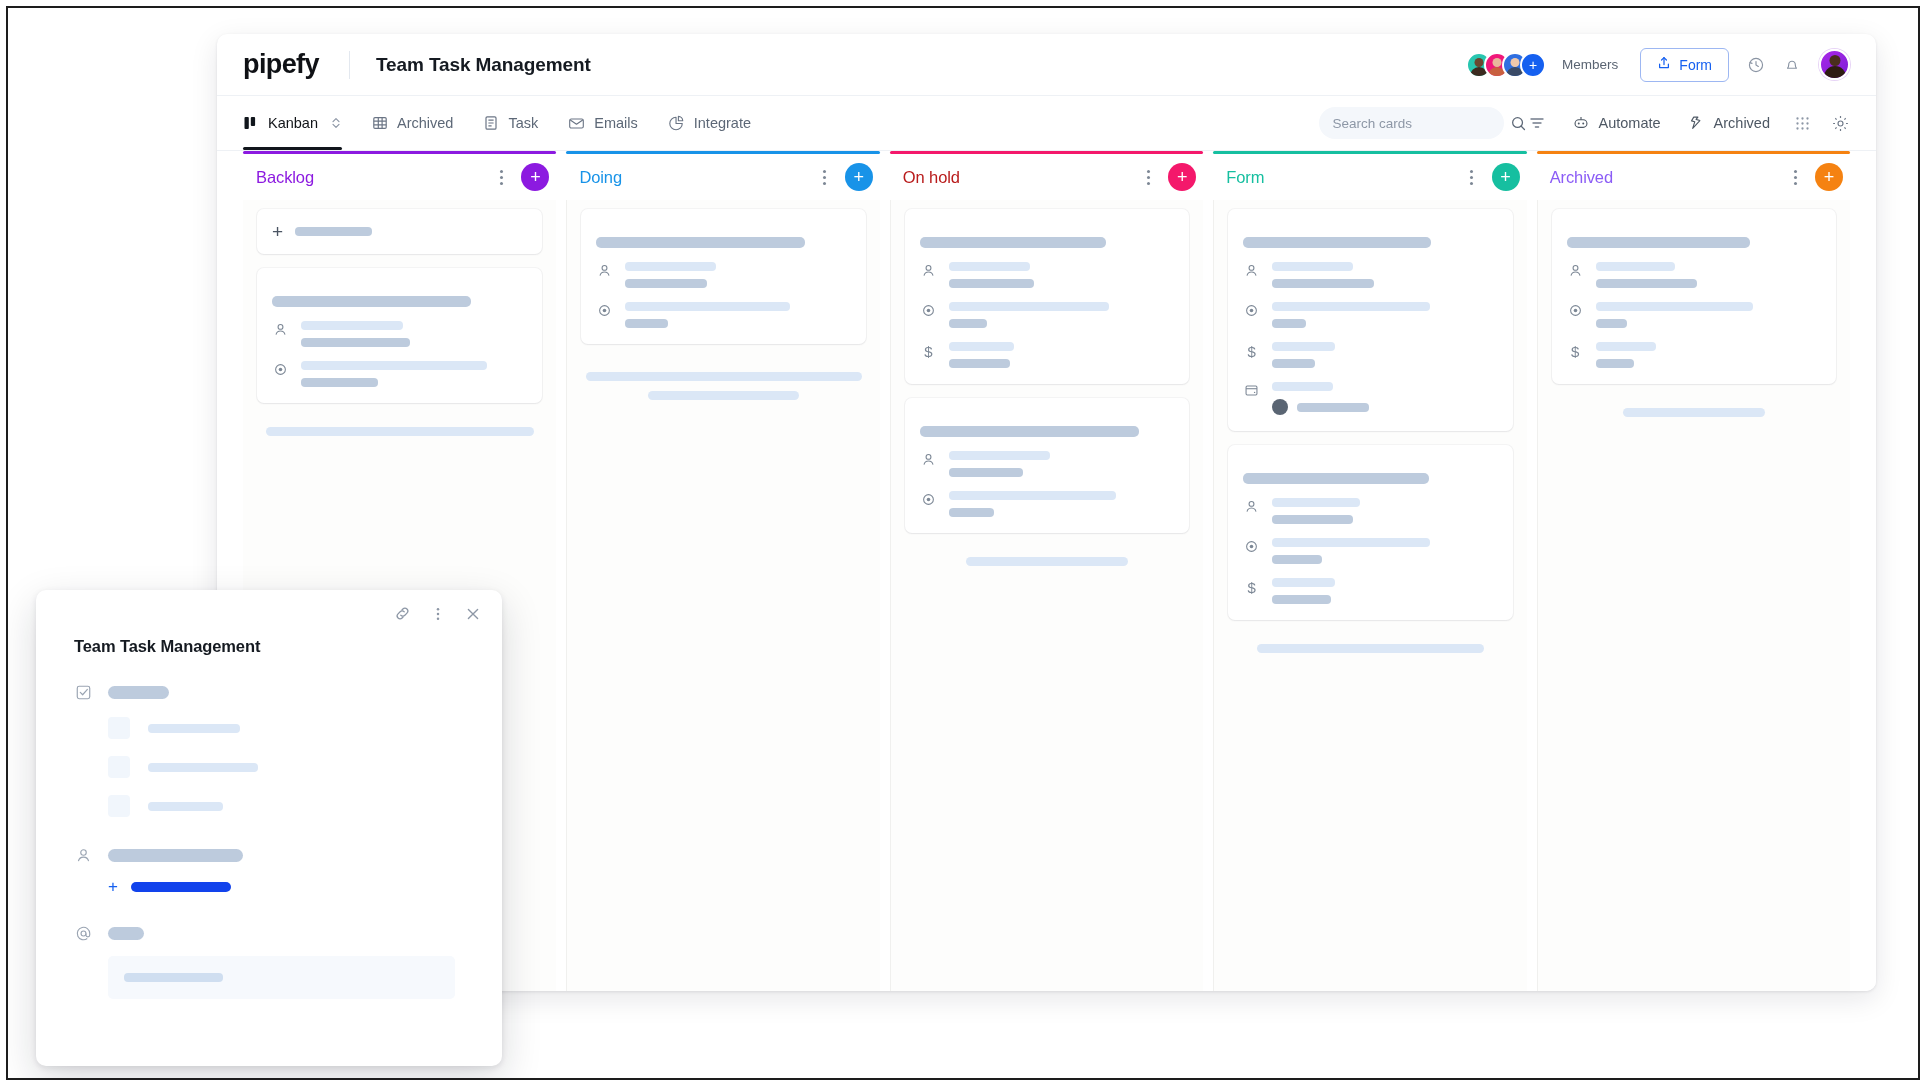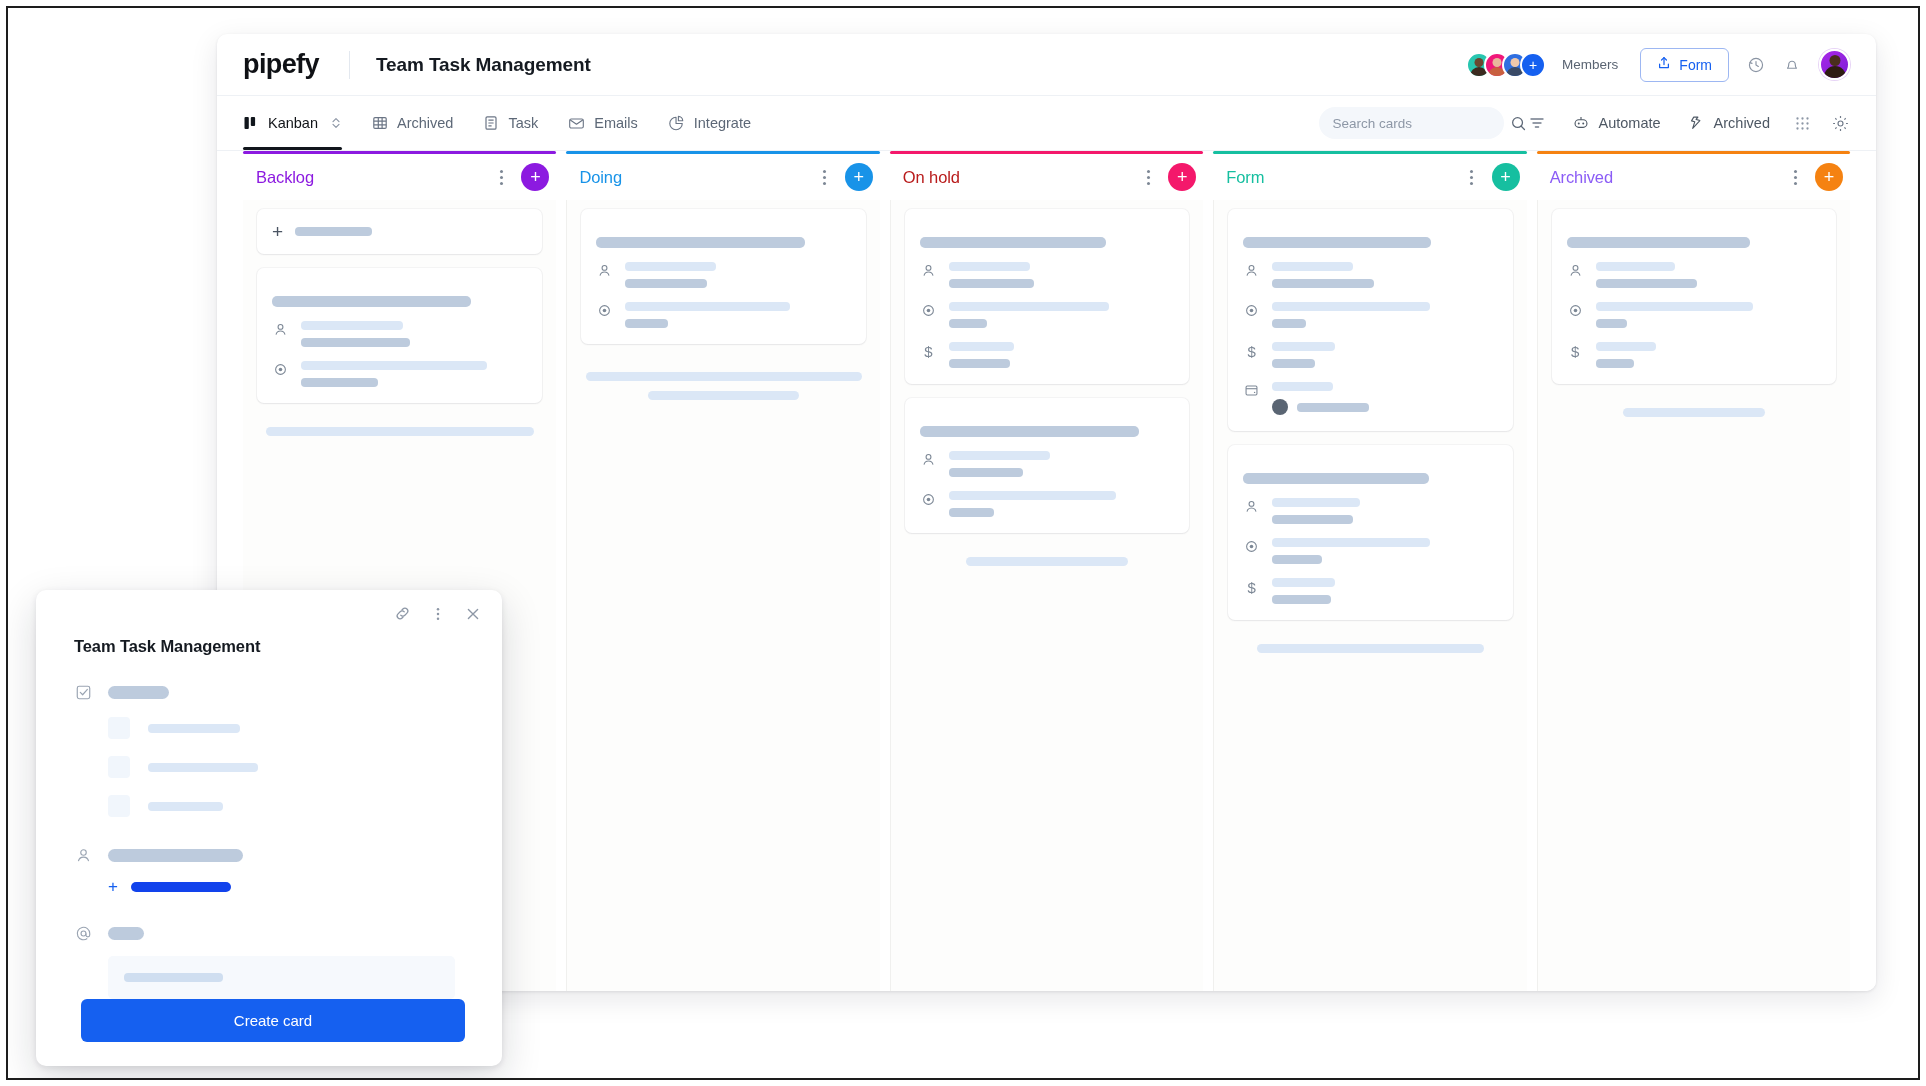--- a/index.html
+++ b/index.html
@@ -891,16 +891,15 @@
           <path d="M11.6 9v1.6a2 2 0 0 0 4 0V9a6.6 6.6 0 1 0-2.6 5.3"></path>
         </svg>
       </span>
       <span class="bar" style="width:36px;height:13px;border-radius:7px;background:#bdcbdd"></span>
     </div>
 
     <div class="m-textarea">
       <span class="bar" style="width:99px;background:#cfdef0"></span>
     </div>
 
-    <button id="create-card-btn">Create card</button>
   </div>
 
 </div>
 
 </body></html>

